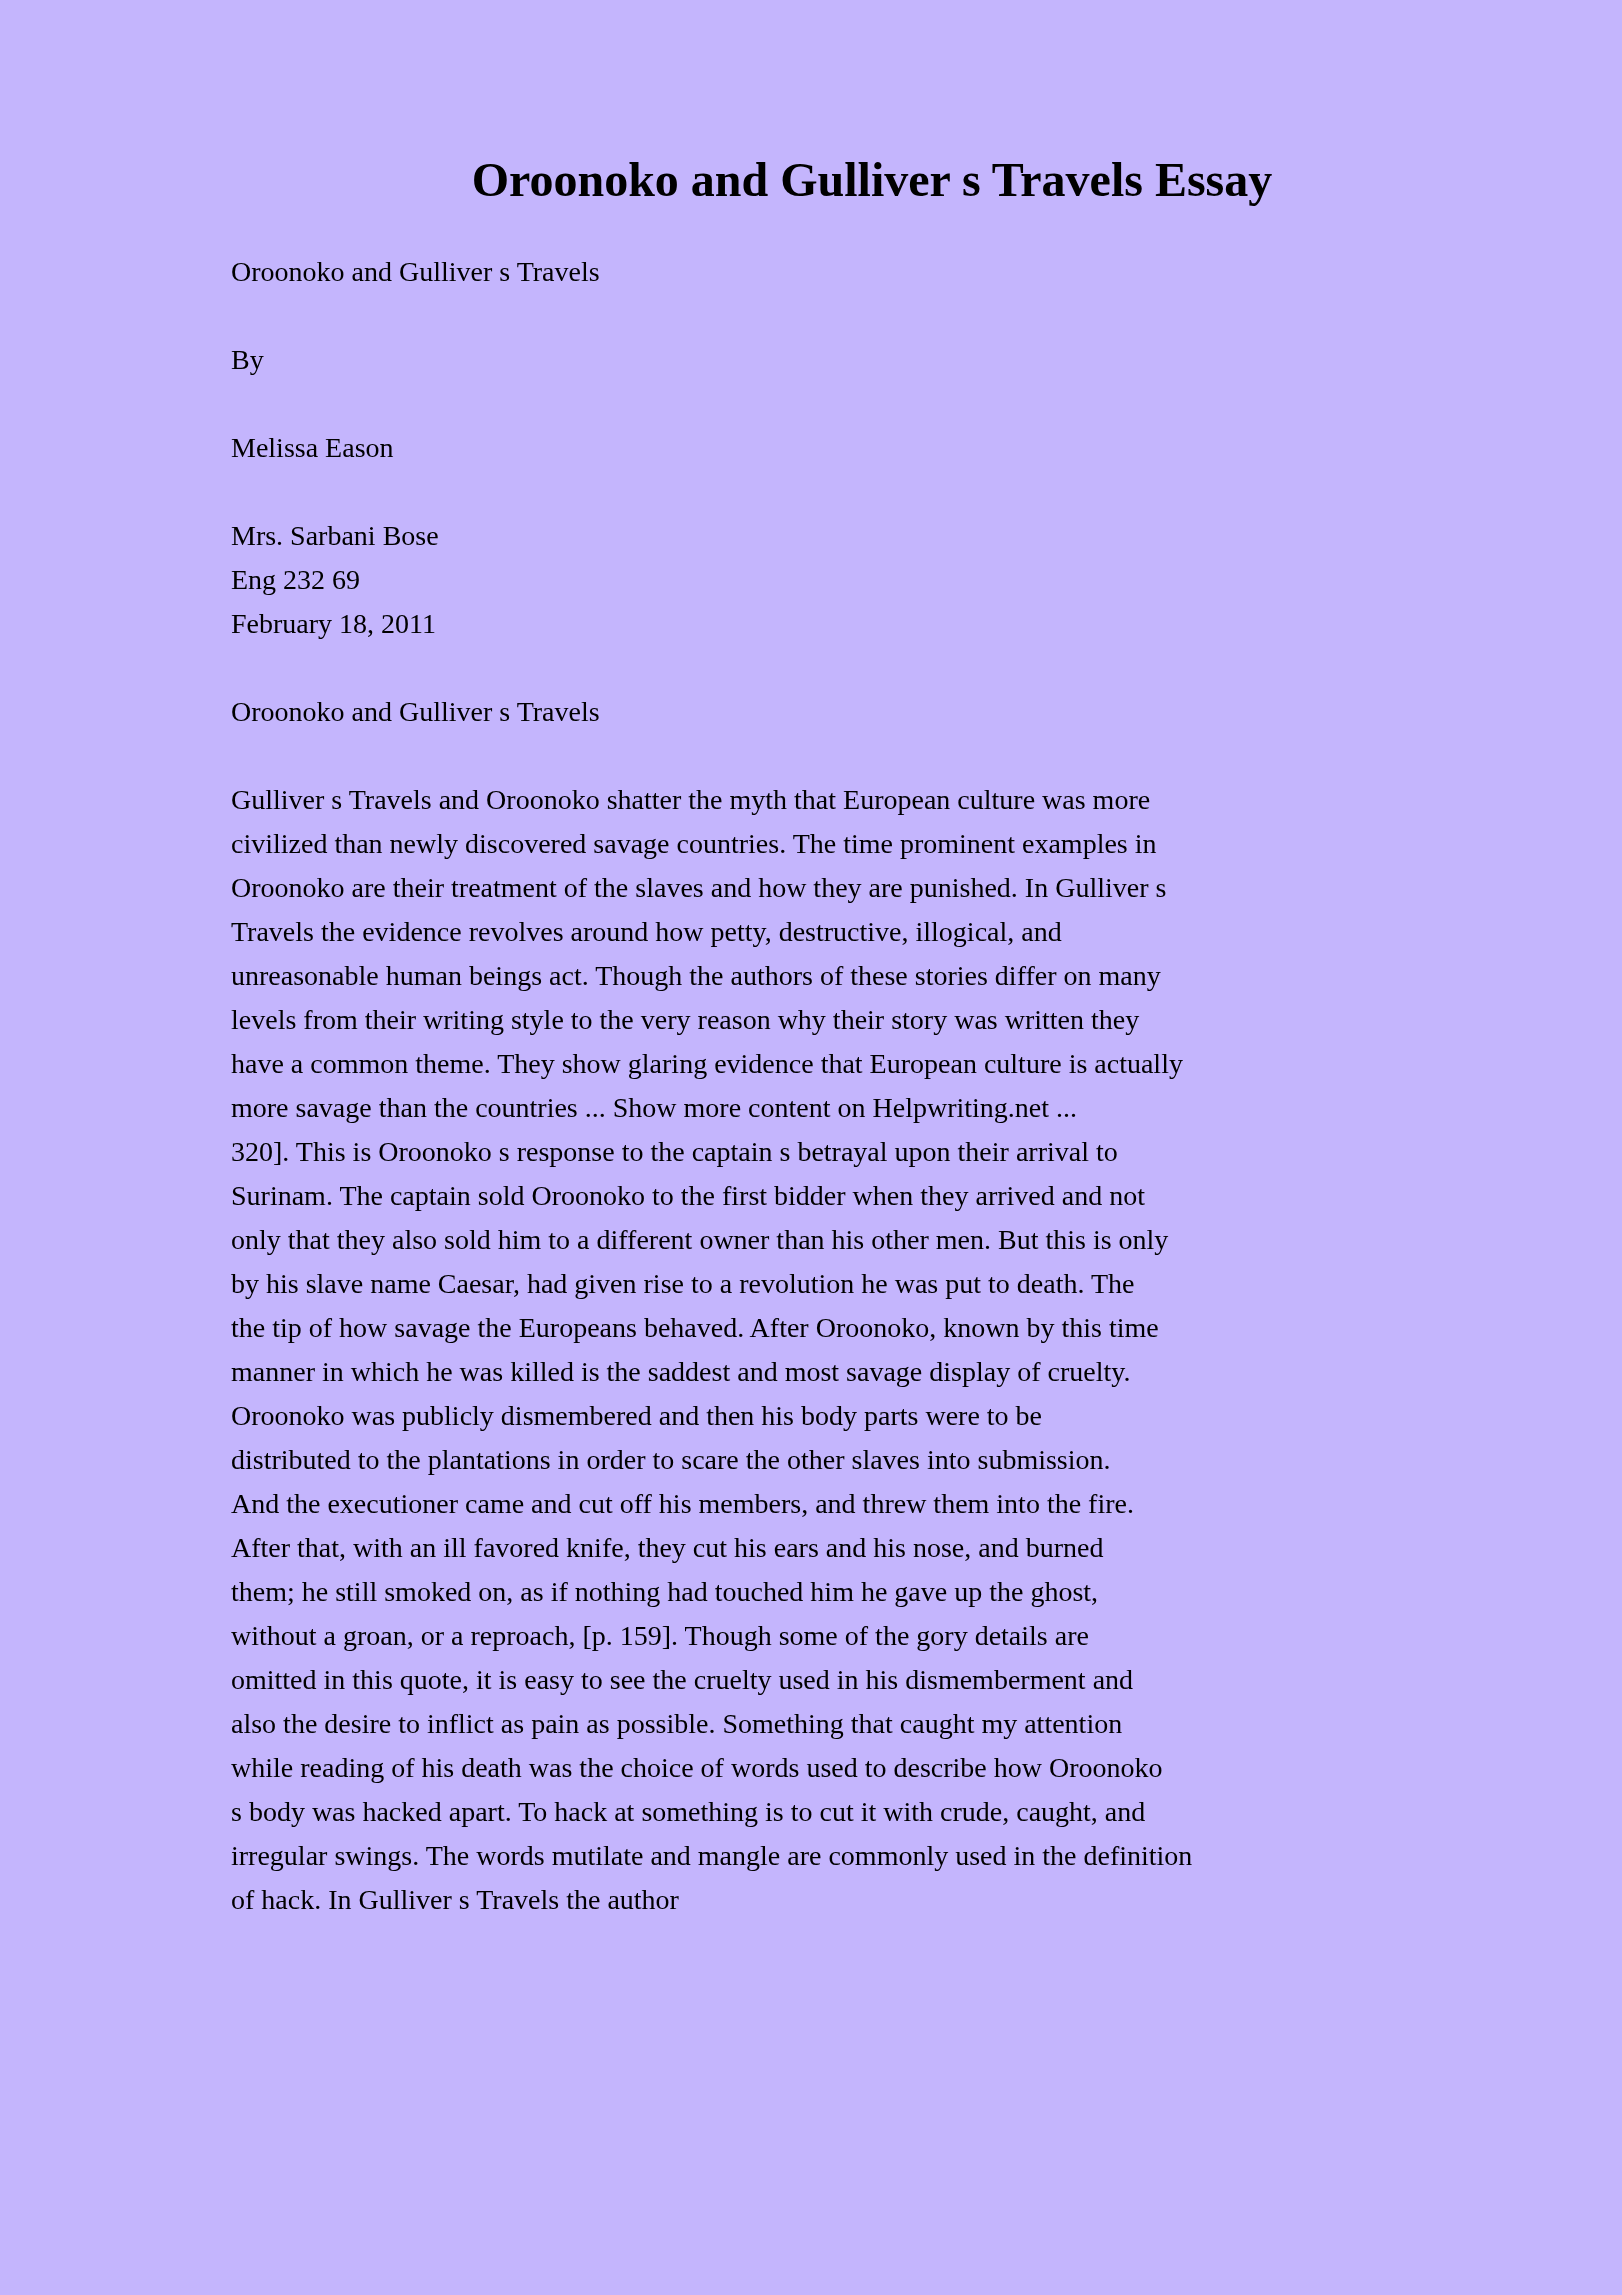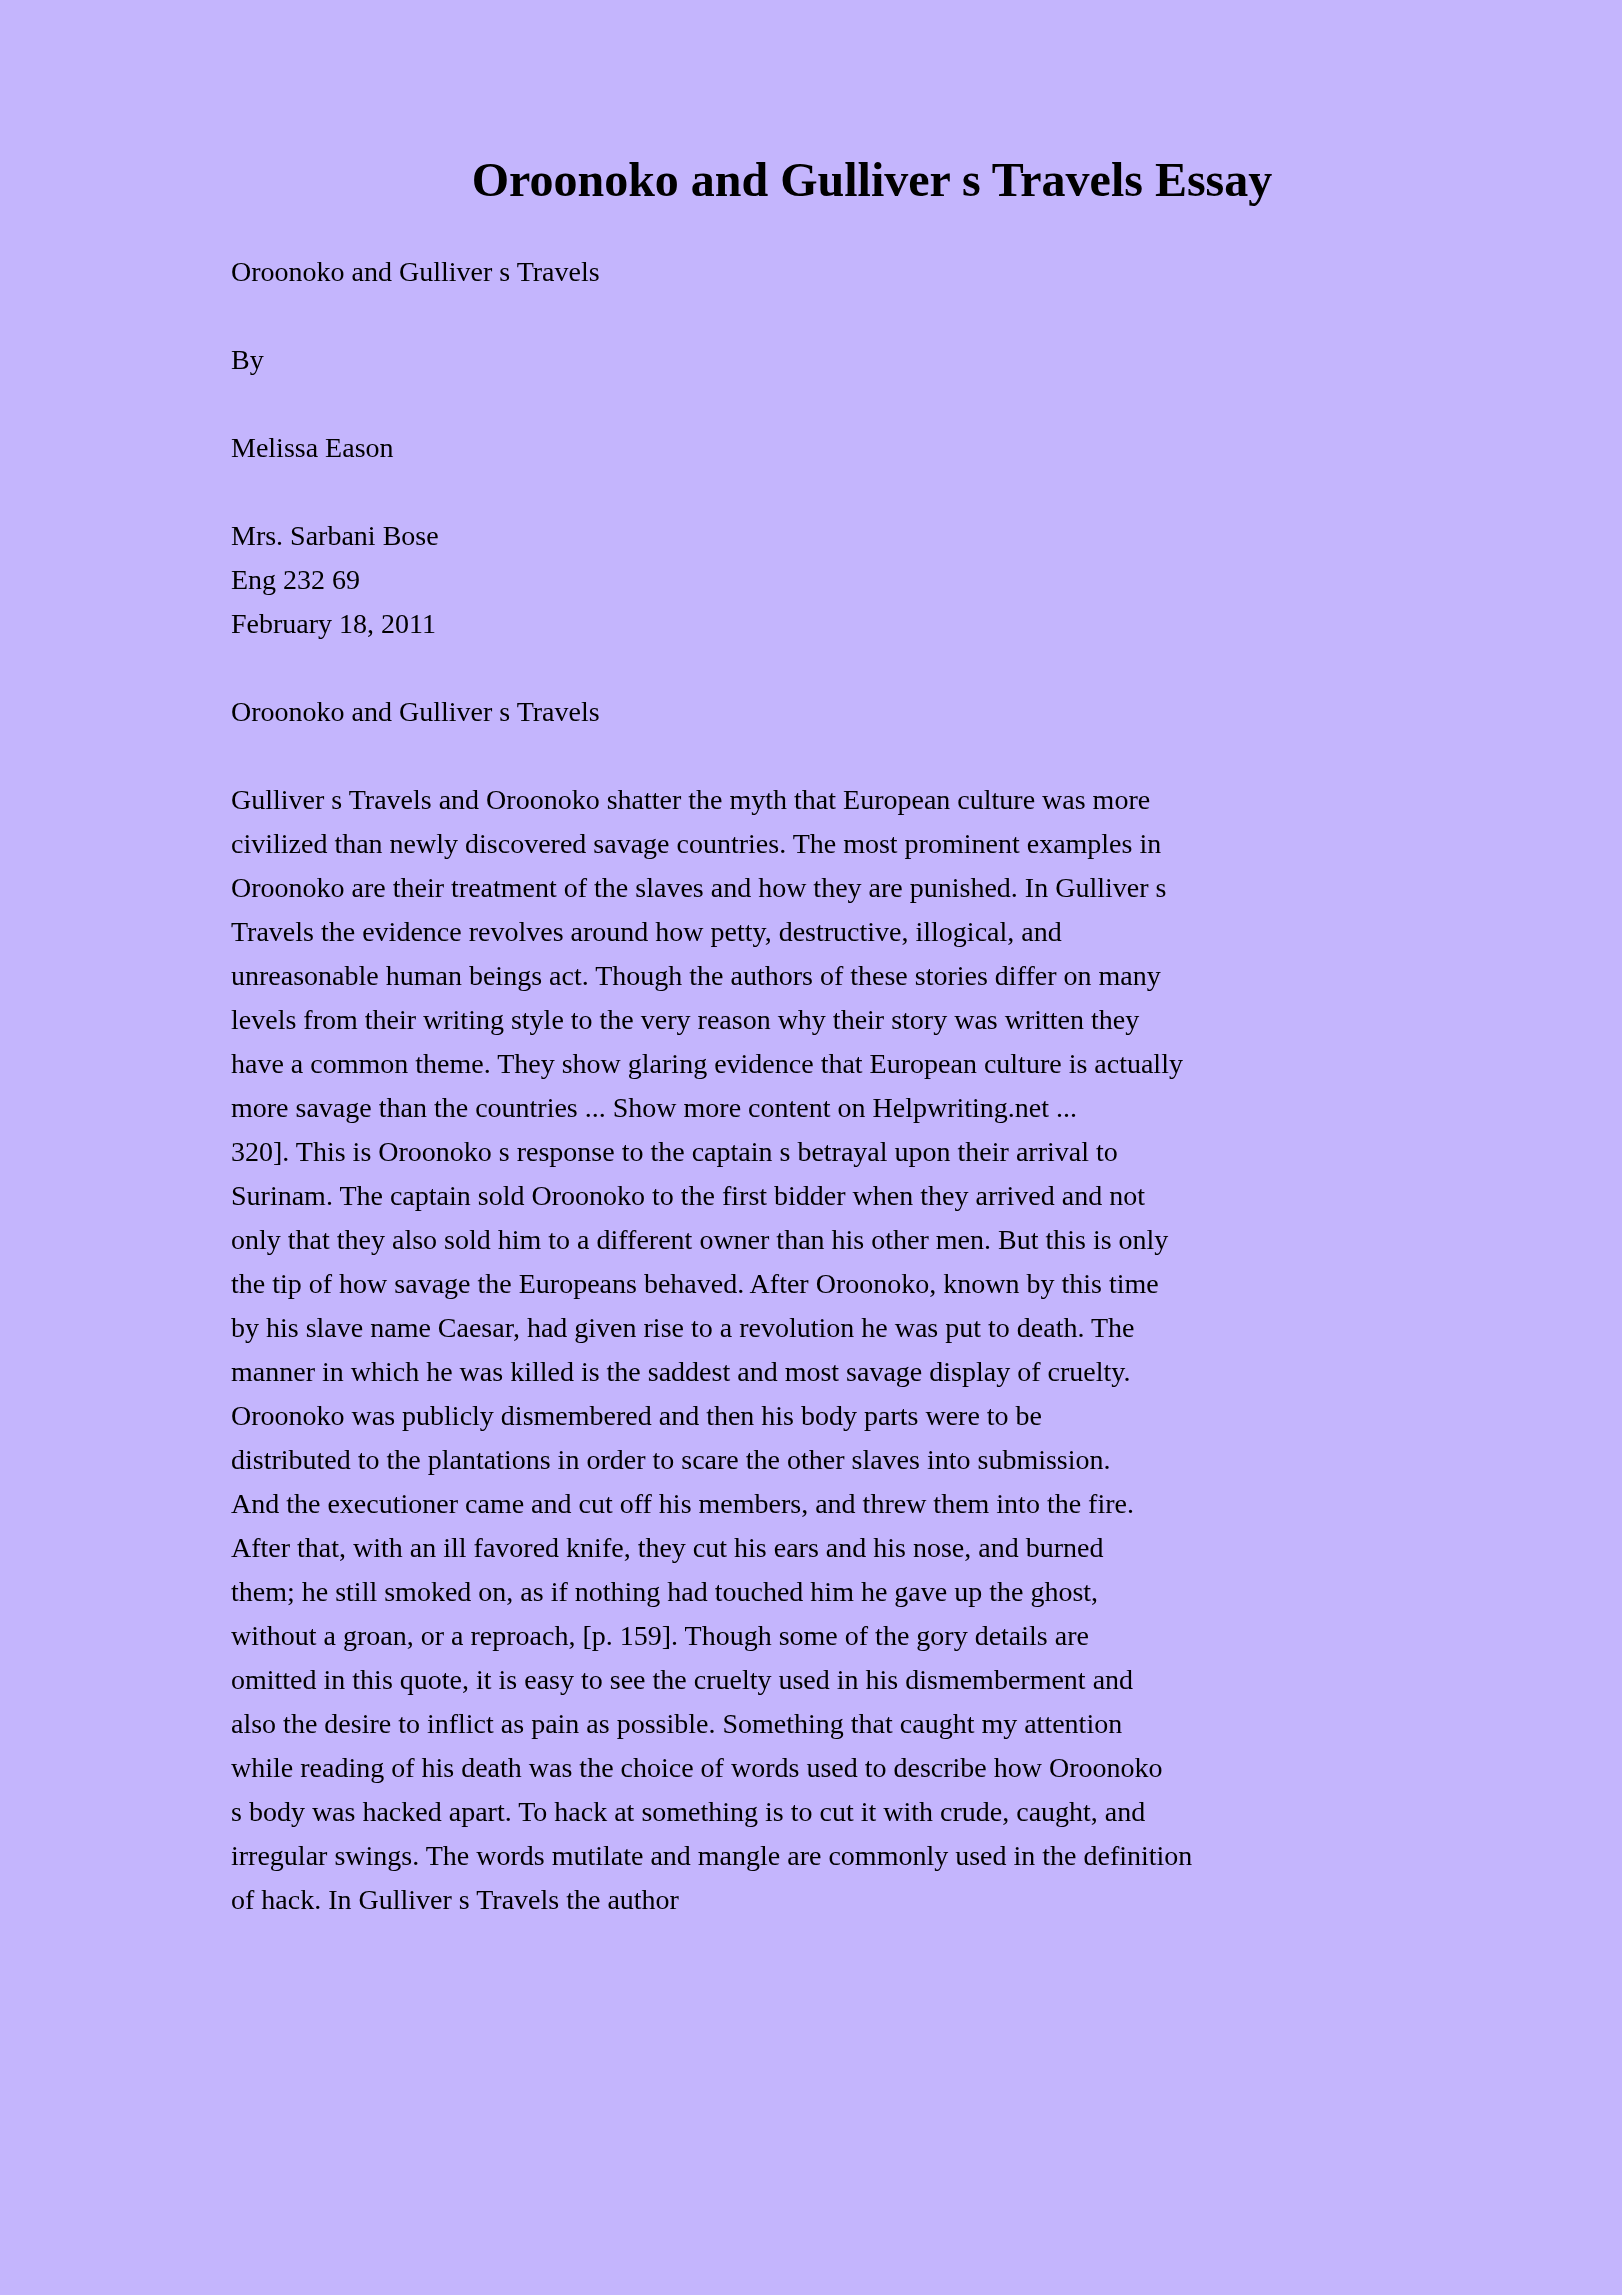--- a/index.html
+++ b/index.html
@@ -50,32 +50,32 @@
         <div class="line"></div>
         <div class="line">Mrs. Sarbani Bose</div>
         <div class="line">Eng 232 69</div>
         <div class="line">February 18, 2011</div>
         <div class="line"></div>
         <div class="line">Oroonoko and Gulliver s Travels</div>
         <div class="line"></div>
       </div>
     <div>
         <div class="line">Gulliver s Travels and Oroonoko shatter the myth that European culture was more</div>
-        <div class="line">civilized than newly discovered savage countries. The most prominent examples in</div>
+        <div class="line">civilized than newly discovered savage countries. The time prominent examples in</div>
         <div class="line">Oroonoko are their treatment of the slaves and how they are punished. In Gulliver s</div>
         <div class="line">Travels the evidence revolves around how petty, destructive, illogical, and</div>
         <div class="line">unreasonable human beings act. Though the authors of these stories differ on many</div>
         <div class="line">levels from their writing style to the very reason why their story was written they</div>
         <div class="line">have a common theme. They show glaring evidence that European culture is actually</div>
         <div class="line">more savage than the countries ... Show more content on Helpwriting.net ...</div>
         <div class="line">320]. This is Oroonoko s response to the captain s betrayal upon their arrival to</div>
         <div class="line">Surinam. The captain sold Oroonoko to the first bidder when they arrived and not</div>
         <div class="line">only that they also sold him to a different owner than his other men. But this is only</div>
+        <div class="line">by his slave name Caesar, had given rise to a revolution he was put to death. The</div>
         <div class="line">the tip of how savage the Europeans behaved. After Oroonoko, known by this time</div>
-        <div class="line">by his slave name Caesar, had given rise to a revolution he was put to death. The</div>
         <div class="line">manner in which he was killed is the saddest and most savage display of cruelty.</div>
         <div class="line">Oroonoko was publicly dismembered and then his body parts were to be</div>
         <div class="line">distributed to the plantations in order to scare the other slaves into submission.</div>
         <div class="line">And the executioner came and cut off his members, and threw them into the fire.</div>
         <div class="line">After that, with an ill favored knife, they cut his ears and his nose, and burned</div>
         <div class="line">them; he still smoked on, as if nothing had touched him he gave up the ghost,</div>
         <div class="line">without a groan, or a reproach, [p. 159]. Though some of the gory details are</div>
         <div class="line">omitted in this quote, it is easy to see the cruelty used in his dismemberment and</div>
         <div class="line">also the desire to inflict as pain as possible. Something that caught my attention</div>
         <div class="line">while reading of his death was the choice of words used to describe how Oroonoko</div>

